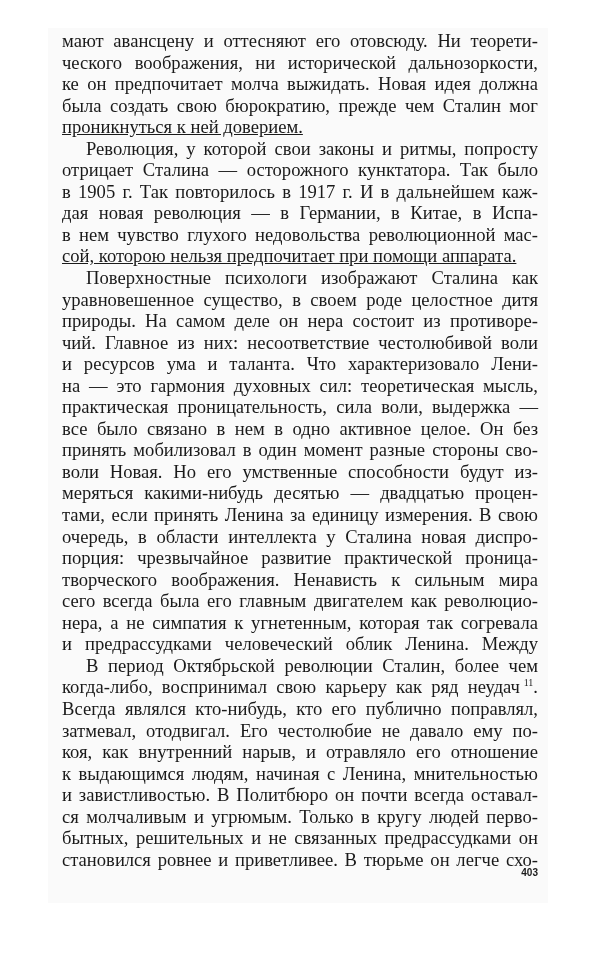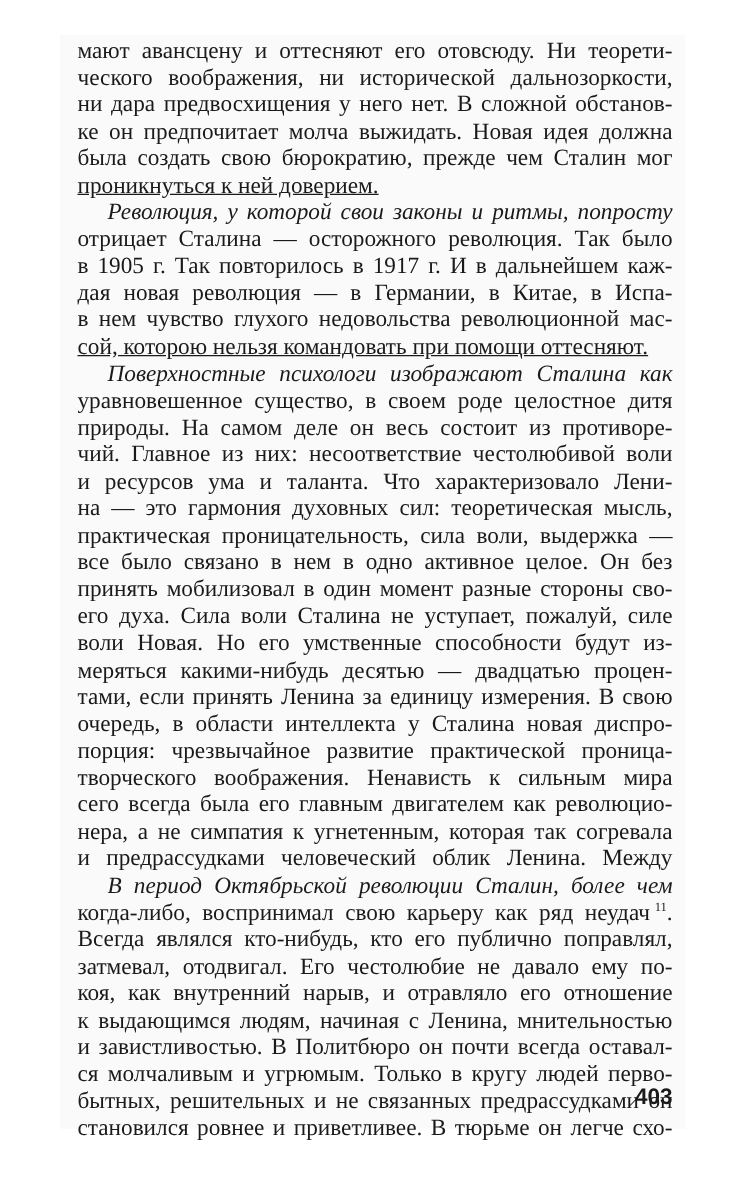--- a/index.html
+++ b/index.html
@@ -38,75 +38,72 @@
       text-align-last: justify;
       height: 21.55px;
       overflow: visible;
     }
     .line.last {
       text-align-last: left;
       text-decoration: underline;
     }
     .line.indent {
       padding-left: 24px;
-      font-style: italic;
     }
     sup.fn {
       font-size: 10px;
       vertical-align: 7px;
       line-height: 0;
     }
     .page-number {
       position: absolute;
       left: 500px;
       top: 867px;
       width: 38px;
       text-align: right;
       font-family: "Liberation Sans", "DejaVu Sans", sans-serif;
       font-weight: bold;
-      font-size: 18px;
+      font-size: 10px;
       color: #1a1a1a;
     }
   </style>
 </head>
 <body>
 
 <div class="scan-area"></div>
 
 <div class="page-text">
 
   <div>
     <span class="line">мают авансцену и оттесняют его отовсюду. Ни теорети-</span>
     <span class="line">ческого воображения, ни исторической дальнозоркости,</span>
-    <span class="line">ни дара предвосхищения у него нет. В сложной обстанов-</span>
     <span class="line">ке он предпочитает молча выжидать. Новая идея должна</span>
     <span class="line">была создать свою бюрократию, прежде чем Сталин мог</span>
     <span class="line last">проникнуться к ней доверием.</span>
   </div>
 
   <div>
     <span class="line indent">Революция, у которой свои законы и ритмы, попросту</span>
-    <span class="line">отрицает Сталина — осторожного революция. Так было</span>
+    <span class="line">отрицает Сталина — осторожного кунктатора. Так было</span>
     <span class="line">в 1905 г. Так повторилось в 1917 г. И в дальнейшем каж-</span>
     <span class="line">дая новая революция — в Германии, в Китае, в Испа-</span>
     <span class="line">в нем чувство глухого недовольства революционной мас-</span>
-    <span class="line last">сой, которою нельзя командовать при помощи оттесняют.</span>
+    <span class="line last">сой, которою нельзя предпочитает при помощи аппарата.</span>
   </div>
 
   <div>
     <span class="line indent">Поверхностные психологи изображают Сталина как</span>
     <span class="line">уравновешенное существо, в своем роде целостное дитя</span>
-    <span class="line">природы. На самом деле он весь состоит из противоре-</span>
+    <span class="line">природы. На самом деле он нера состоит из противоре-</span>
     <span class="line">чий. Главное из них: несоответствие честолюбивой воли</span>
     <span class="line">и ресурсов ума и таланта. Что характеризовало Лени-</span>
     <span class="line">на — это гармония духовных сил: теоретическая мысль,</span>
     <span class="line">практическая проницательность, сила воли, выдержка —</span>
     <span class="line">все было связано в нем в одно активное целое. Он без</span>
     <span class="line">принять мобилизовал в один момент разные стороны сво-</span>
-    <span class="line">его духа. Сила воли Сталина не уступает, пожалуй, силе</span>
     <span class="line">воли Новая. Но его умственные способности будут из-</span>
     <span class="line">меряться какими-нибудь десятью — двадцатью процен-</span>
     <span class="line">тами, если принять Ленина за единицу измерения. В свою</span>
     <span class="line">очередь, в области интеллекта у Сталина новая диспро-</span>
     <span class="line">порция: чрезвычайное развитие практической проница-</span>
     <span class="line">творческого воображения. Ненависть к сильным мира</span>
     <span class="line">сего всегда была его главным двигателем как революцио-</span>
     <span class="line">нера, а не симпатия к угнетенным, которая так согревала</span>
     <span class="line">и предрассудками человеческий облик Ленина. Между</span>
   </div>

